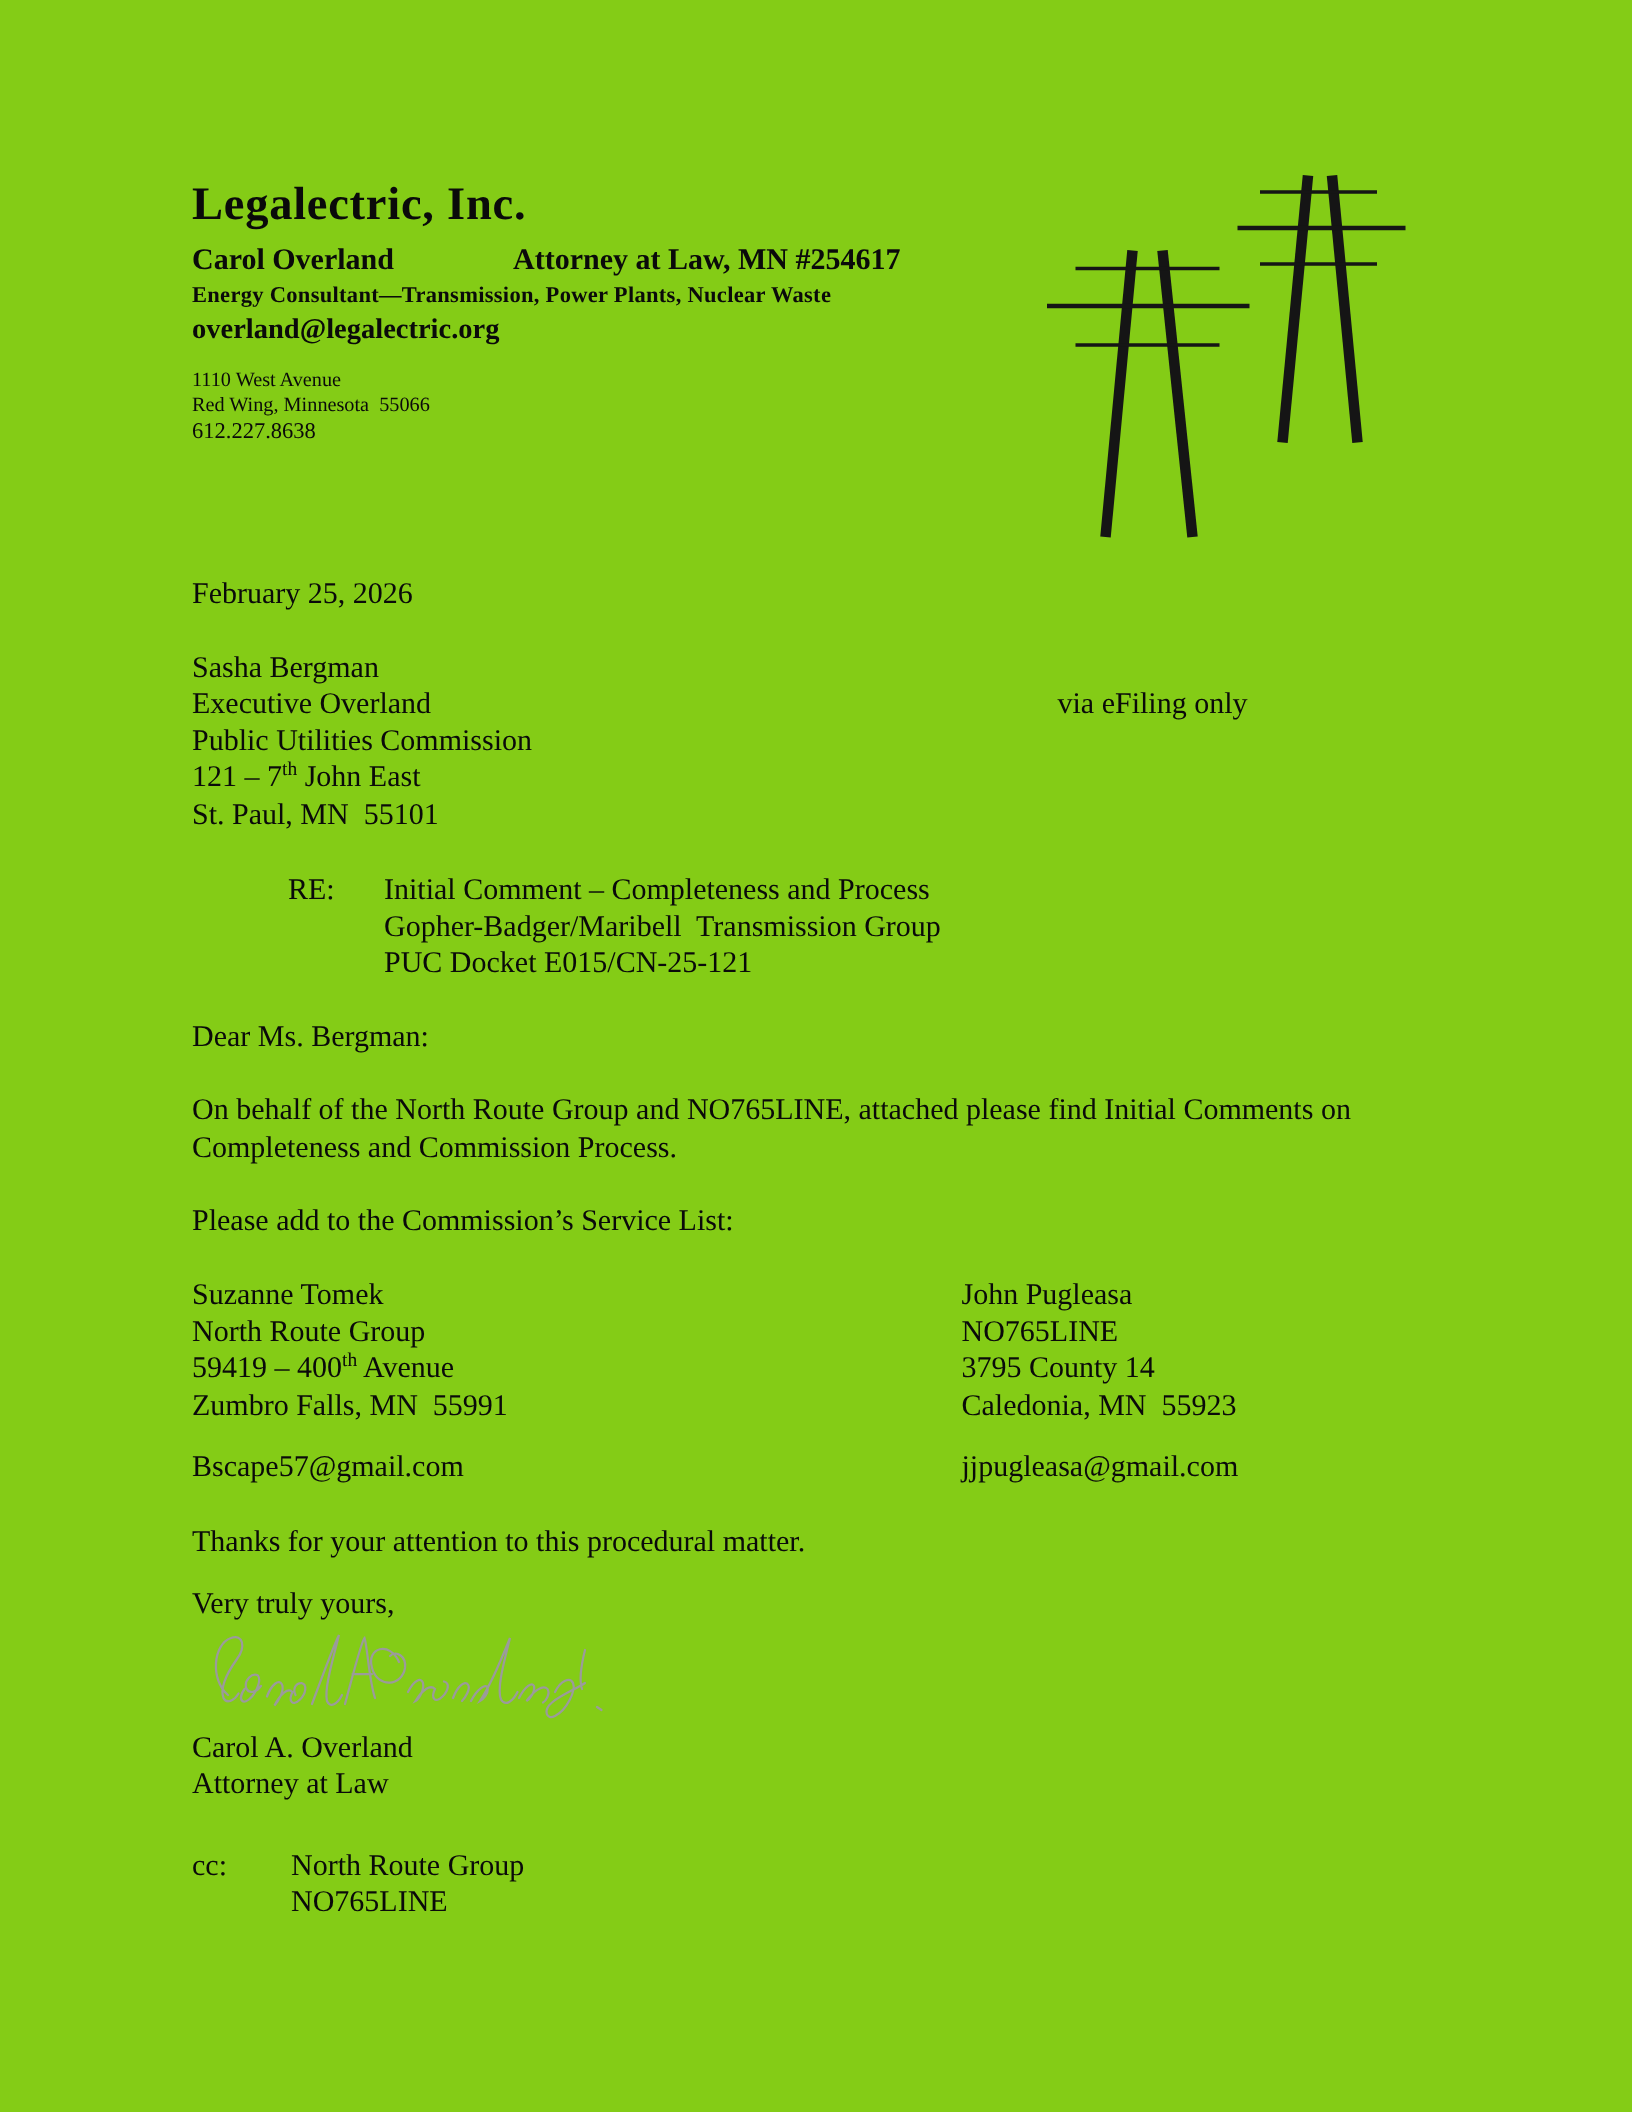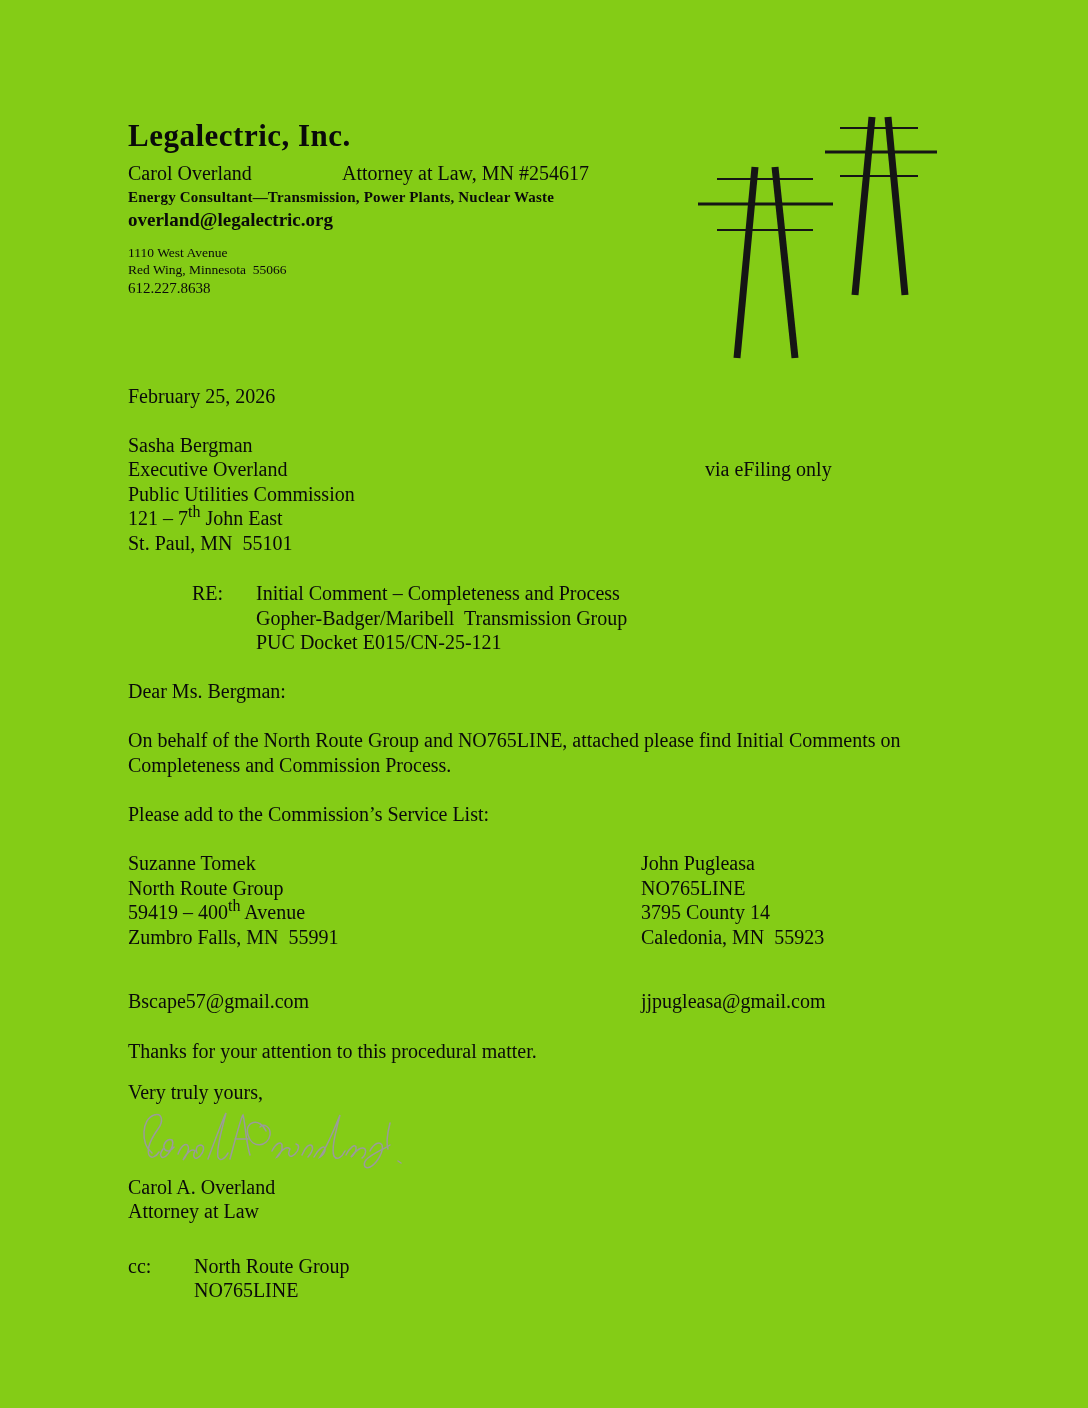--- a/index.html
+++ b/index.html
@@ -15,47 +15,47 @@
   }
   .content {
     position:absolute;
     left:128px; top:118px;
     width:842px;
   }
   .pre { white-space:pre-wrap; }
 
   
   .lh-company { font-size:31px; font-weight:bold; letter-spacing:0.5px; line-height:36px; }
-  .lh-row2 { margin-top:7px; font-size:20px; font-weight:normal; line-height:24px; display:flex; }
+  .lh-row2 { margin-top:7px; font-size:20px; font-weight:bold; line-height:24px; display:flex; }
   .lh-name { width:214px; }
   .lh-sub { margin-top:3px; font-size:15px; font-weight:bold; line-height:19px; letter-spacing:0.2px; }
   .lh-email { margin-top:2px; font-size:19px; font-weight:bold; line-height:21px; }
   .lh-addr { margin-top:14px; font-size:13.5px; line-height:17px; }
   .lh-phone { font-size:15px; line-height:20px; }
 
   
   .logo { position:absolute; left:690px; top:108px; }
 
   
   .line { font-size:20px; line-height:24.5px; }
   .date-line { margin-top:86px; }
   .addr-block { margin-top:24px; }
   .efile-row { position:relative; }
   .efile { position:absolute; left:577px; top:0; }
-  sup { font-size:16px; vertical-align:super; line-height:0; }
+  sup { font-size:13px; vertical-align:super; line-height:0; }
 
   .re-block { margin-top:26px; display:flex; }
   .re-label { margin-left:64px; width:64px; }
   .salutation { margin-top:24px; }
   .para { margin-top:25px; }
   .para p + p { margin-top:24.5px; }
 
   .contacts { margin-top:25px; position:relative; }
   .contact-col.right { position:absolute; left:513px; top:0; }
-  .contact-email { margin-top:40px; }
+  .contact-email { margin-top:17px; }
 
   .thanks { margin-top:25px; }
   .valediction { margin-top:17px; }
   .signature { height:64px; margin-top:2px; margin-left:8px; }
   .cc-block { margin-top:30px; display:flex; }
   .cc-label { width:66px; }
 </style>
 </head>
 <body>
 

